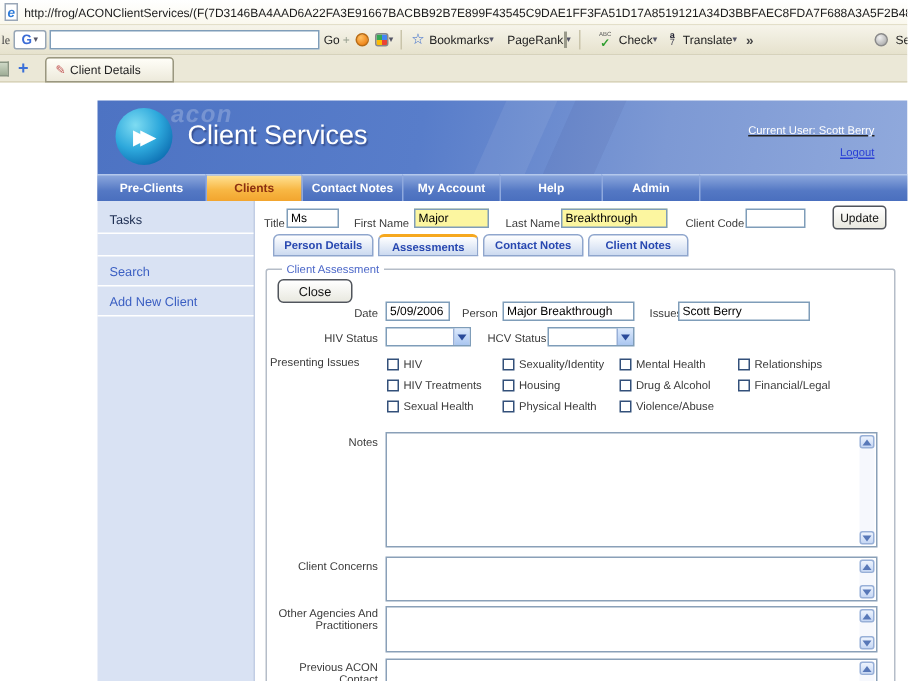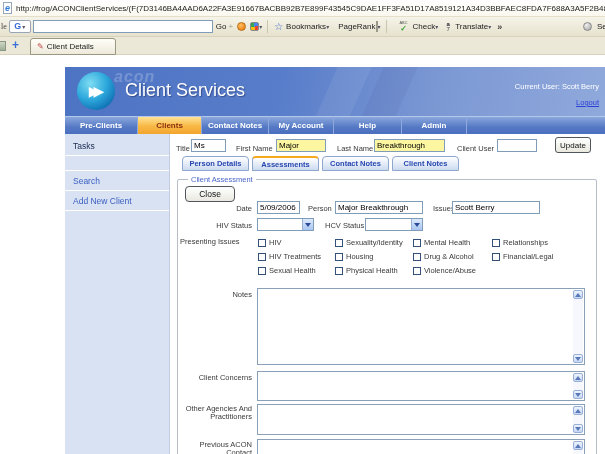--- a/index.html
+++ b/index.html
@@ -69,21 +69,21 @@
     background:rgba(255,255,255,0.07); transform:skewX(-24deg); }
   .hdr-chev.c1 { left:262px; } .hdr-chev.c2 { left:308px; background:rgba(10,20,80,0.05); }
   .logo { position:absolute; left:12px; top:5px; width:38px; height:38px; border-radius:50%;
     background:radial-gradient(circle at 35% 30%, #7edcf2, #2da8dc 45%, #0c6cb0 82%, #074e86);
     display:flex; align-items:center; justify-content:center; }
   .logo-arrows { color:#fff; font-size:14px; letter-spacing:-6px; line-height:14px; padding-right:5px; }
   .brand-ghost { position:absolute; left:49px; top:1px; font-size:16px; font-weight:bold;
     color:rgba(255,255,255,0.22); letter-spacing:1px;font-style:italic; }
   .app-title { position:absolute; left:60px; top:13px; font-size:18px; color:#fff;
     text-shadow:1px 1px 1px rgba(0,0,40,0.35); }
-  .user-block { position:absolute; right:6px; top:15px; text-align:right; }
+  .user-block { position:absolute; right:22px; top:15px; text-align:right;text-decoration:underline; }
   .cur-user { font-size:7.5px; color:#fff; }
   .logout { font-size:7.5px; color:#2a3fd6; text-decoration:underline; cursor:pointer; display:inline-block; margin-top:2px; }
 
   .nav { display:flex; height:18px; background:linear-gradient(#8aa6dc,#5478c4 60%,#4a6fbe); }
   .nav-tab { height:18px; line-height:17px; text-align:center; font-size:8px; font-weight:bold; color:#fff;
     background:linear-gradient(#8aa6dc,#5478c4 60%,#4a6fbe);
     border-left:1px solid #8fa9de; border-top:1px solid #b4c8ec; cursor:pointer; }
   .nav-tab:first-child { border-left:none; }
   .nav-tab.active { background:linear-gradient(#ffe294,#f8b845 55%,#f2a52e); color:#8c3010; }
   .nav-tab.t0{width:72px;} .nav-tab.t1{width:64px;} .nav-tab.t2{width:67px;}
@@ -234,21 +234,21 @@
 
     <div class="content">
 
       <div class="top-form">
         <span class="lbl" style="left:6px;top:10px">Title</span>
         <input class="txt-in" style="left: 21px; top: 5px; width: 35px;" value="Ms">
         <span class="lbl" style="left:66px;top:10px">First Name</span>
         <input class="txt-in req" style="left: 106px; top: 5px; width: 50px;" value="Major">
         <span class="lbl" style="left:167px;top:10px">Last Name</span>
         <input class="txt-in req" style="left: 204px; top: 5px; width: 71px;" value="Breakthrough">
-        <span class="lbl" style="left:287px;top:10px">Client User</span>
+        <span class="lbl" style="left:287px;top:10px">Client Code</span>
         <input class="txt-in" style="left: 327px; top: 5px; width: 40px;" value="">
         <button class="btn" style="left:385px;top:3px;width:36px;height:16px">Update</button>
       </div>
 
       <div class="subtabs">
         <div class="subtab">Person Details</div>
         <div class="subtab active">Assessments</div>
         <div class="subtab">Contact Notes</div>
         <div class="subtab">Client Notes</div>
       </div>

